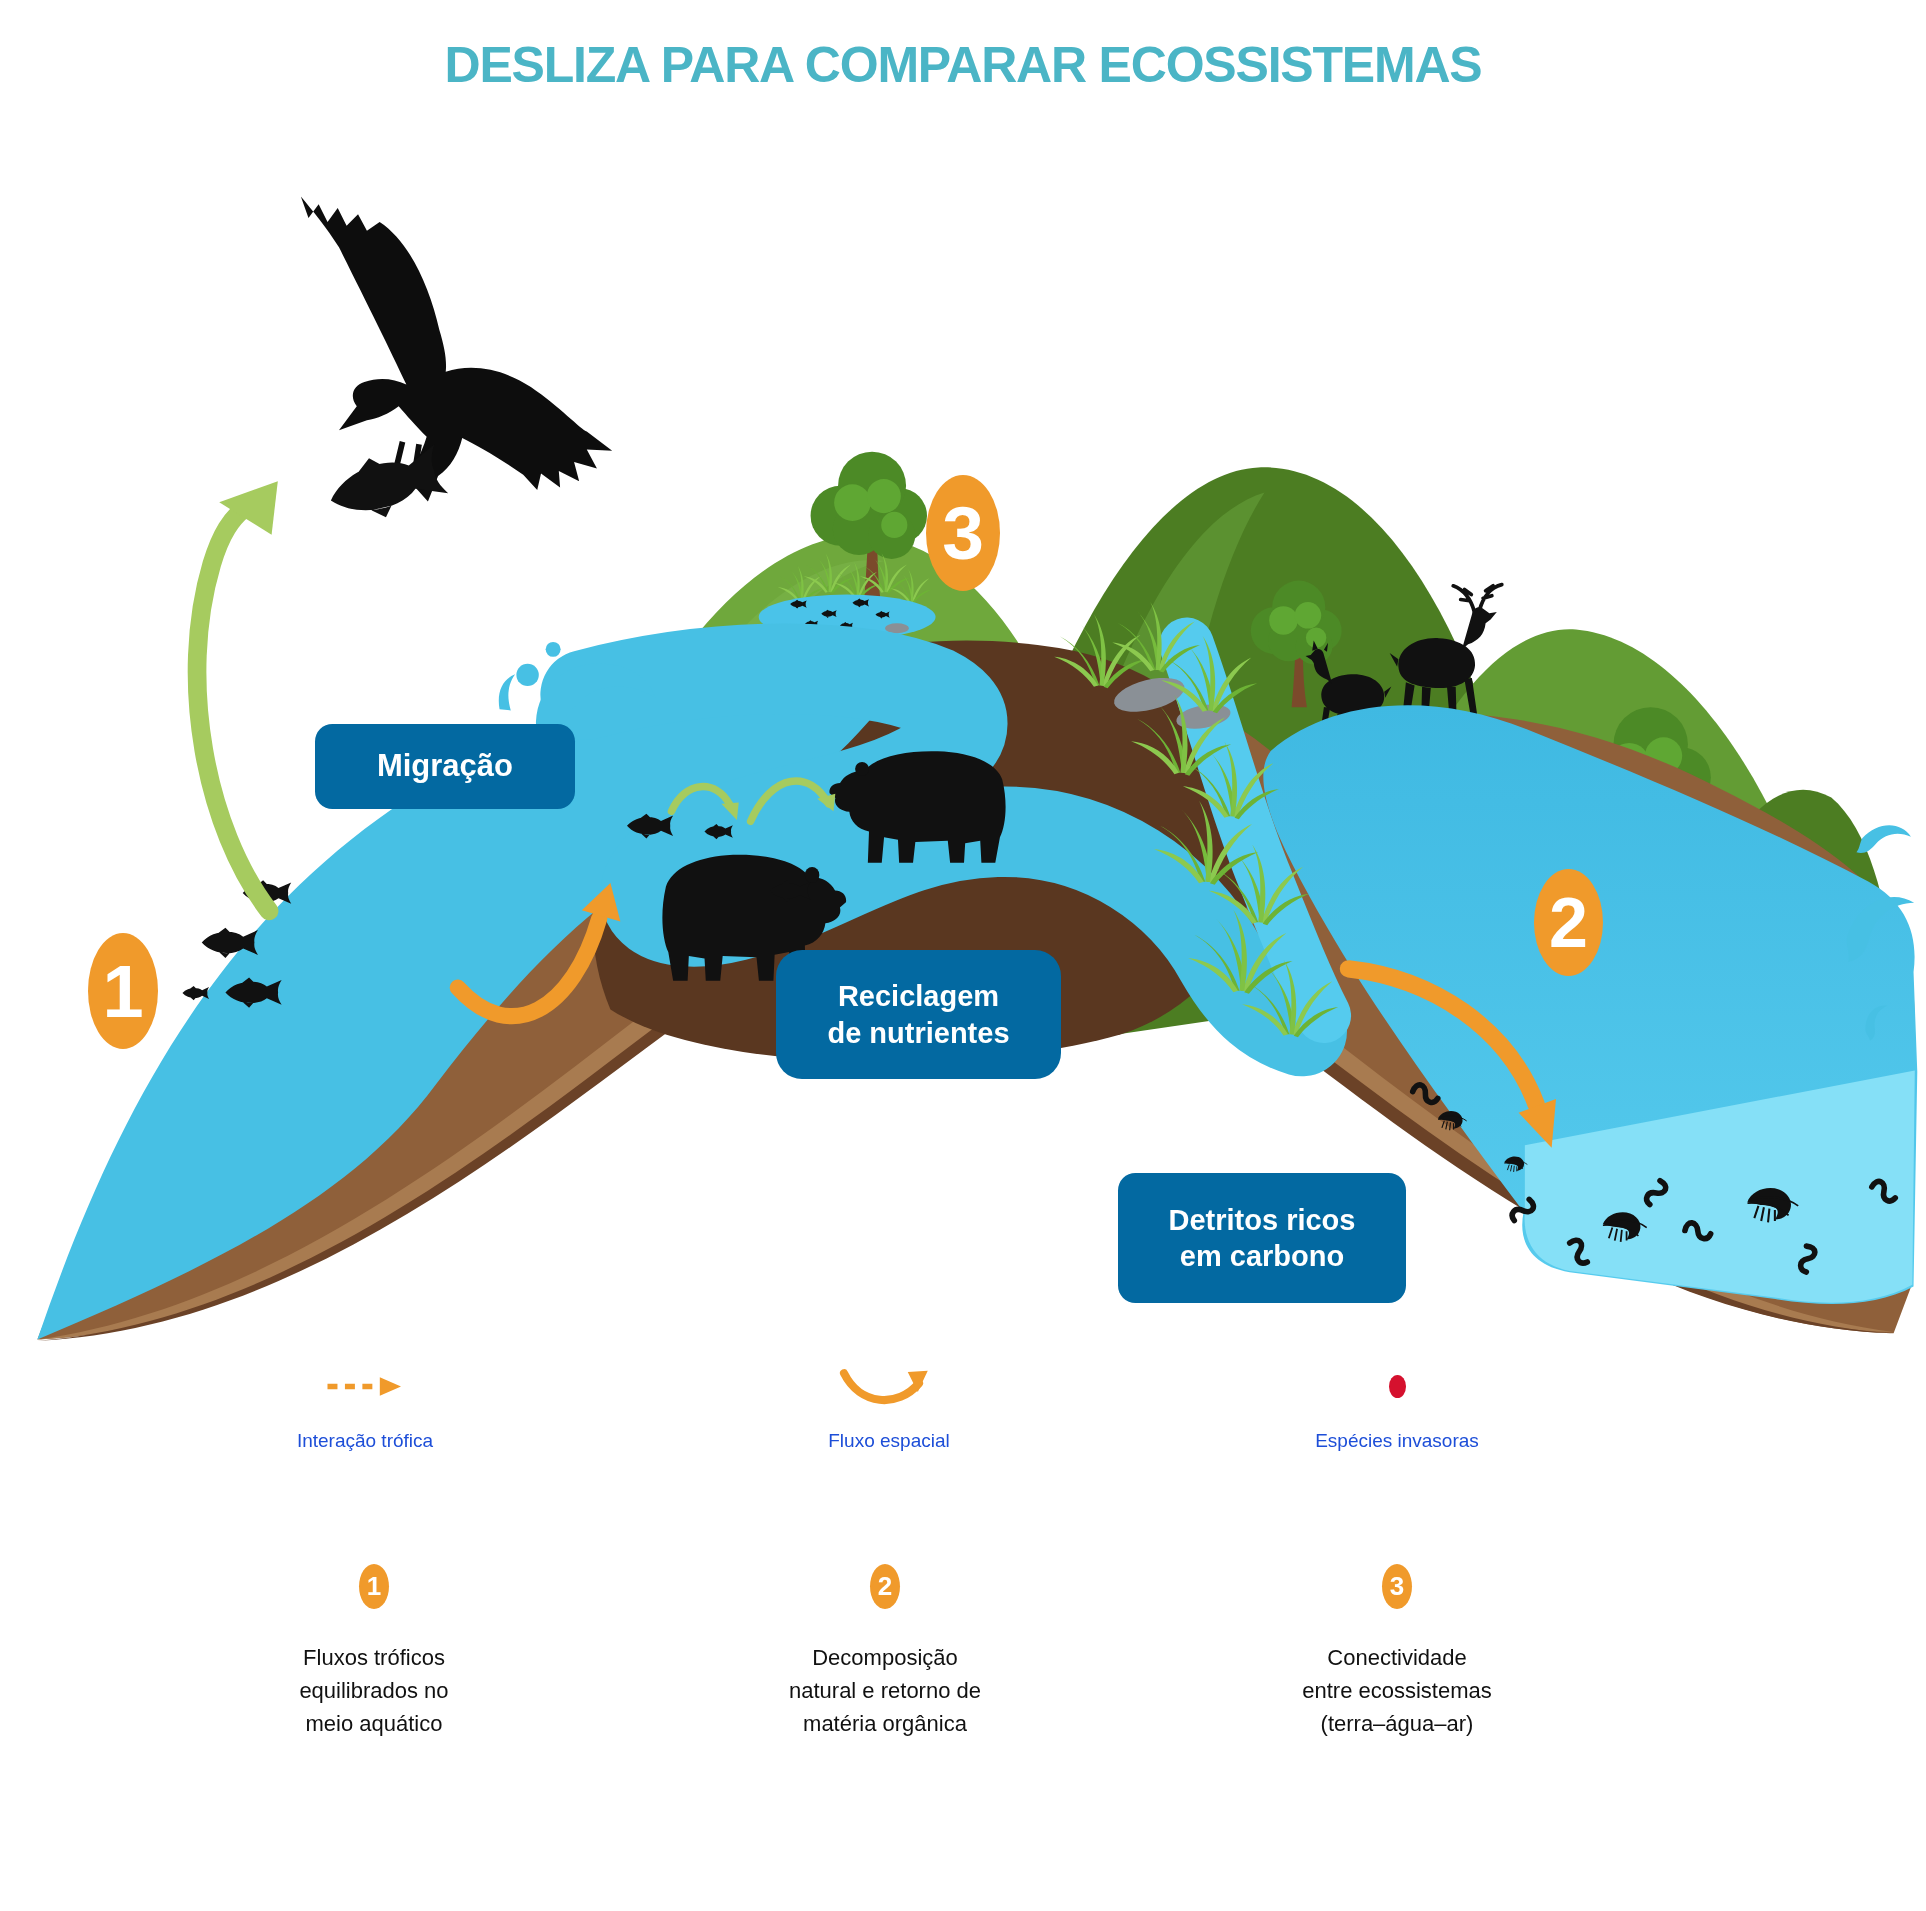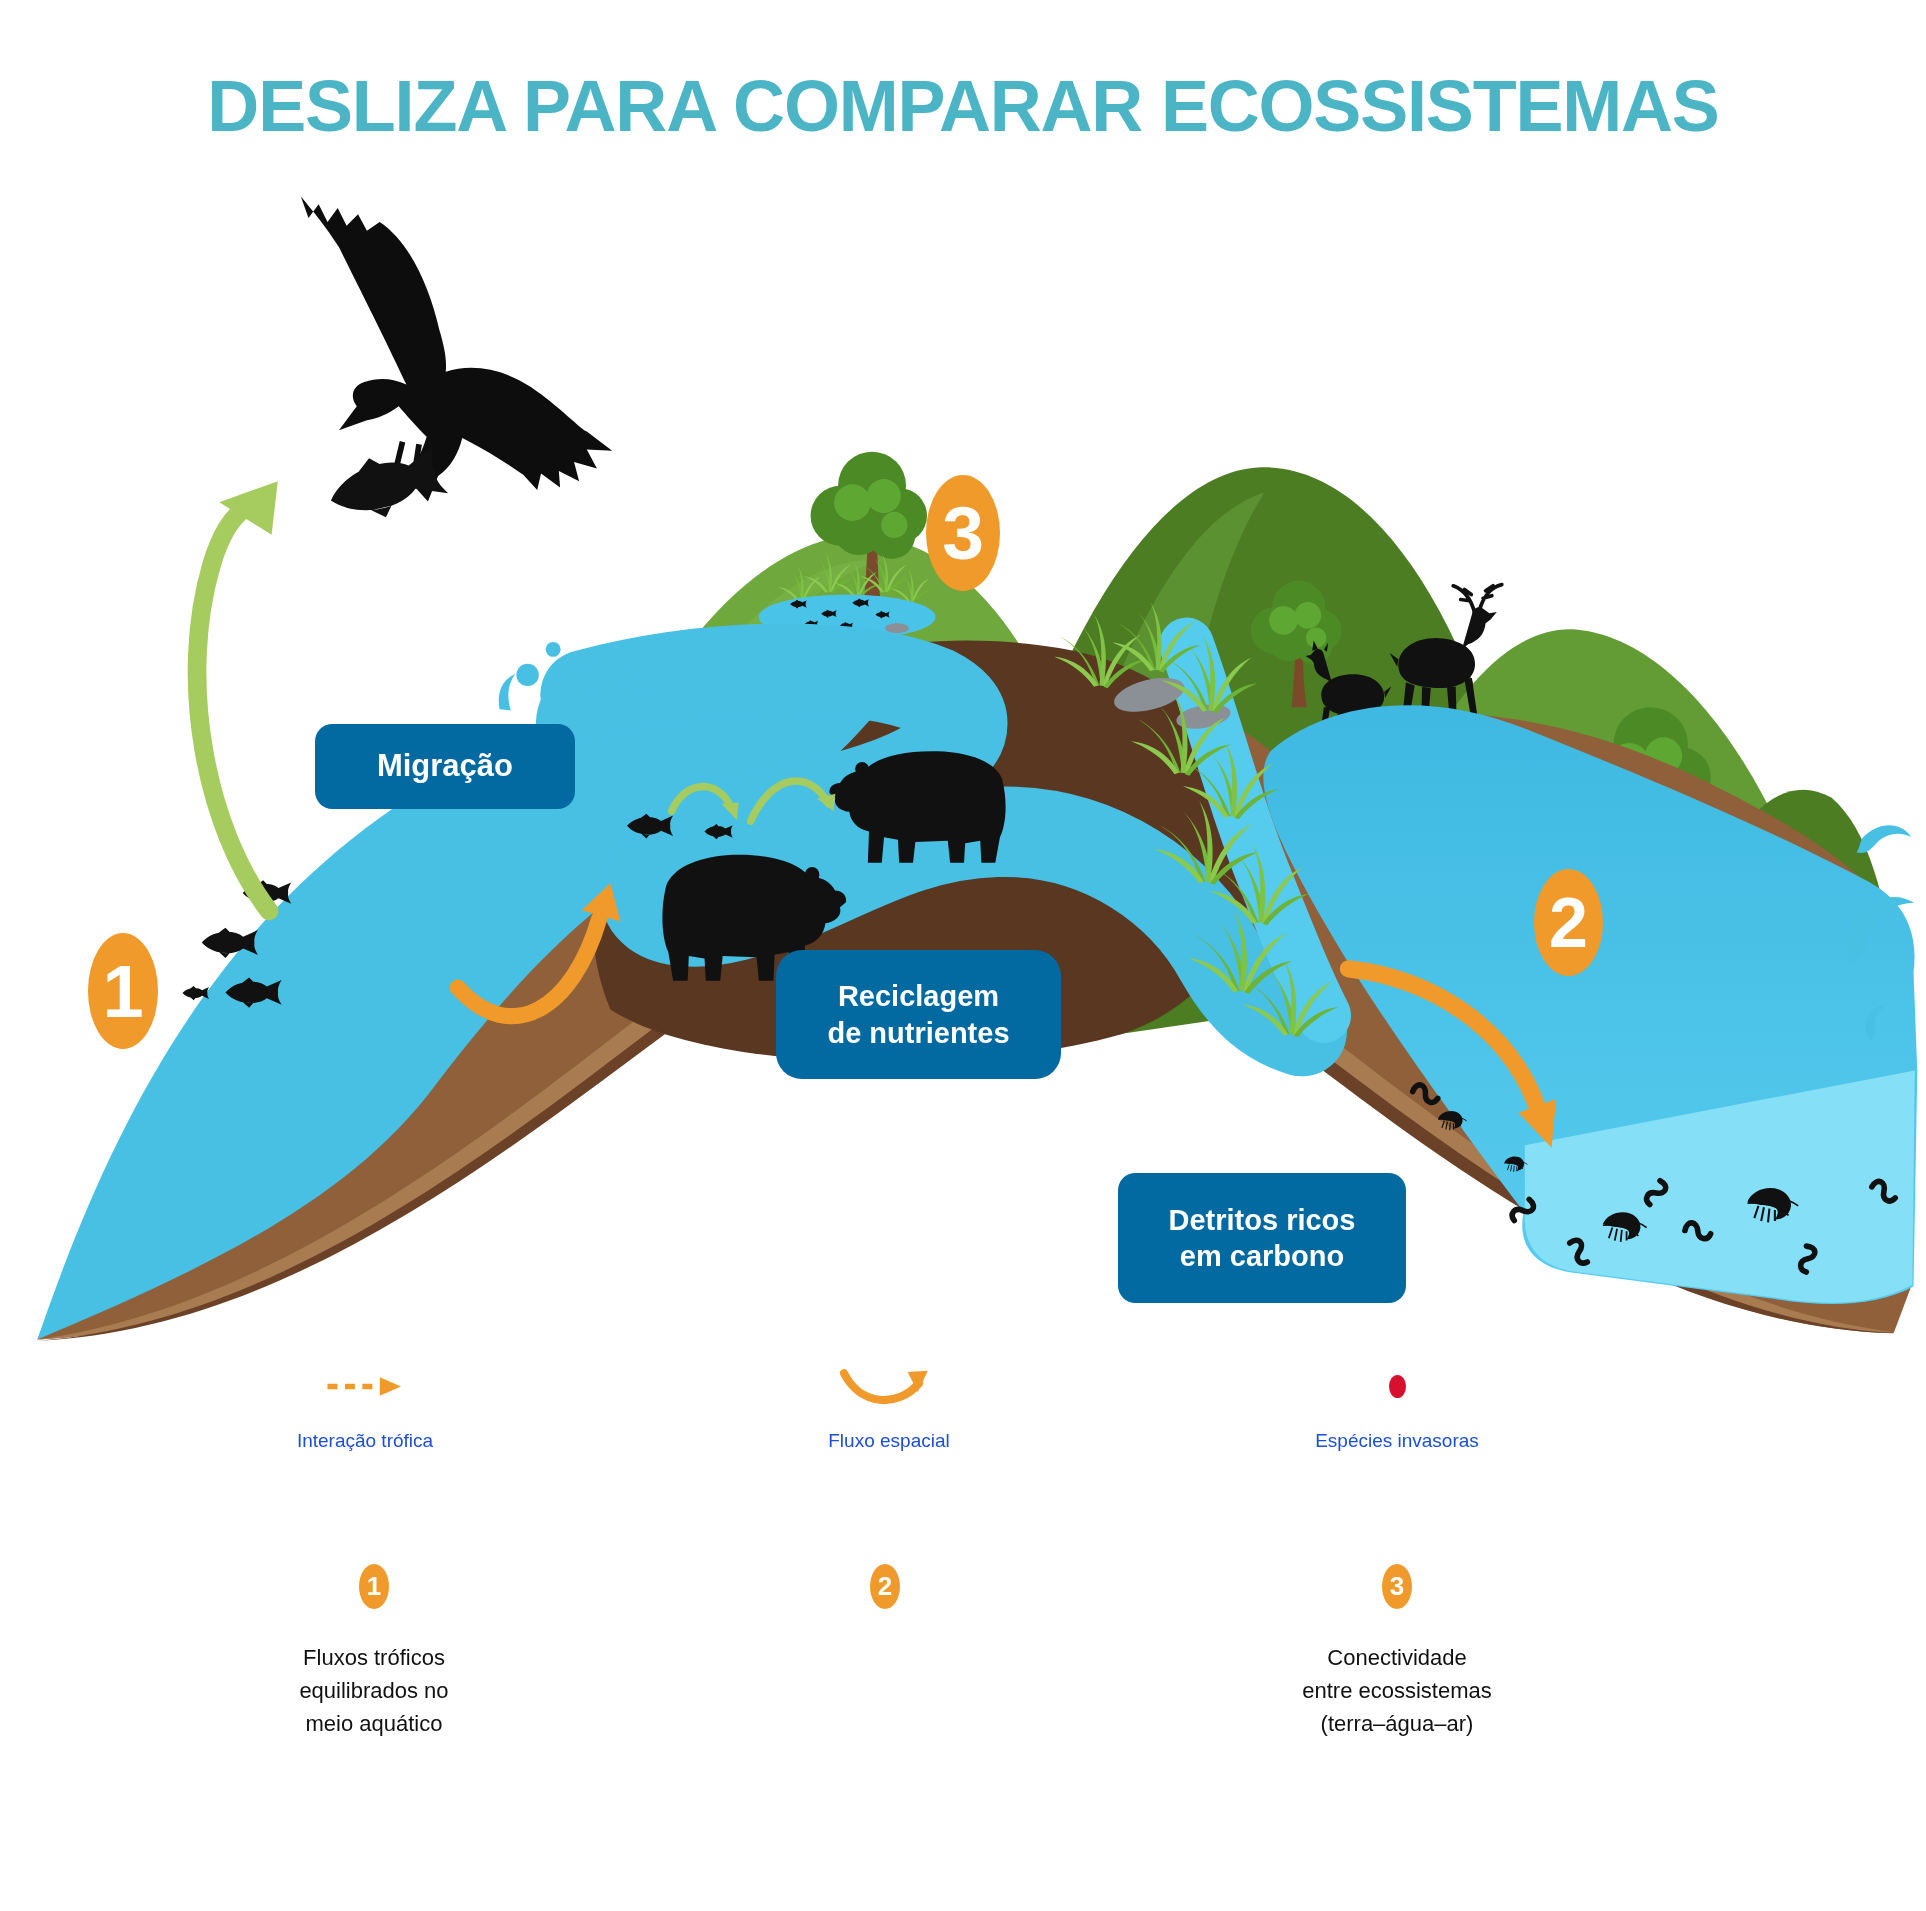--- a/index.html
+++ b/index.html
@@ -1,19 +1,19 @@
 <!DOCTYPE html>
 <html style="font-size:10px"><head>
 <meta charset="utf-8">
 <style>
   html,body{margin:0;padding:0;background:#fff;}
   .page{position:relative;width:1926px;height:1912px;background:#ffffff;overflow:hidden;
         font-family:"Liberation Sans",sans-serif;}
   .title{position:absolute;left:0;top:36px;width:1926px;text-align:center;
-         font-size:72px;font-weight:bold;letter-spacing:-1.2px;color:#4BB5C6;margin-top:29px;}
+         font-size:50px;font-weight:bold;letter-spacing:-1.2px;color:#4BB5C6;}
   .scene{position:absolute;left:0;top:0;width:1926px;height:1346px;}
   .scene svg{position:absolute;left:0;top:162px;width:1926px;height:1184px;display:block;}
   .tag{position:absolute;background:#0369a1;border-radius:17.4px;color:#fff;font-weight:bold;
        display:flex;align-items:center;justify-content:center;text-align:center;
        white-space:pre-line;line-height:1.25;}
   .tag.migration{left:315px;top:724px;width:260px;height:85px;font-size:31px;}
   .tag.recycling{left:776px;top:950px;width:285px;height:129px;font-size:29px;border-radius:26px;}
   .tag.detritus{left:1118px;top:1173px;width:288px;height:130px;font-size:29px;}
   .badge{position:absolute;background:#F09A2B;border-radius:50%;color:#fff;font-weight:bold;
          display:flex;align-items:center;justify-content:center;}
@@ -272,20 +272,23 @@
   </div>
 
   <div class="note n1">
     <div class="nbadge">1</div>
     <div class="note-text">Fluxos tróficos
 equilibrados no
 meio aquático</div>
   </div>
   <div class="note n2">
     <div class="nbadge">2</div>
+    <div class="note-text">Decomposição
+natural e retorno de
+matéria orgânica</div>
   </div>
   <div class="note n3">
     <div class="nbadge">3</div>
     <div class="note-text">Conectividade
 entre ecossistemas
 (terra–água–ar)</div>
   </div>
 
 </div>
 

